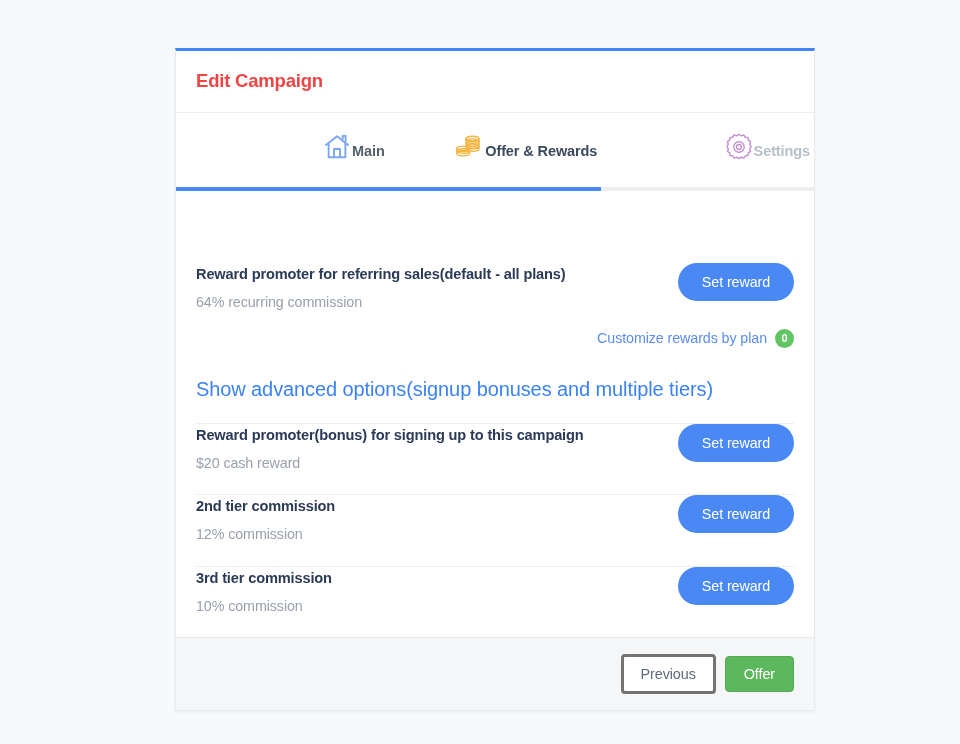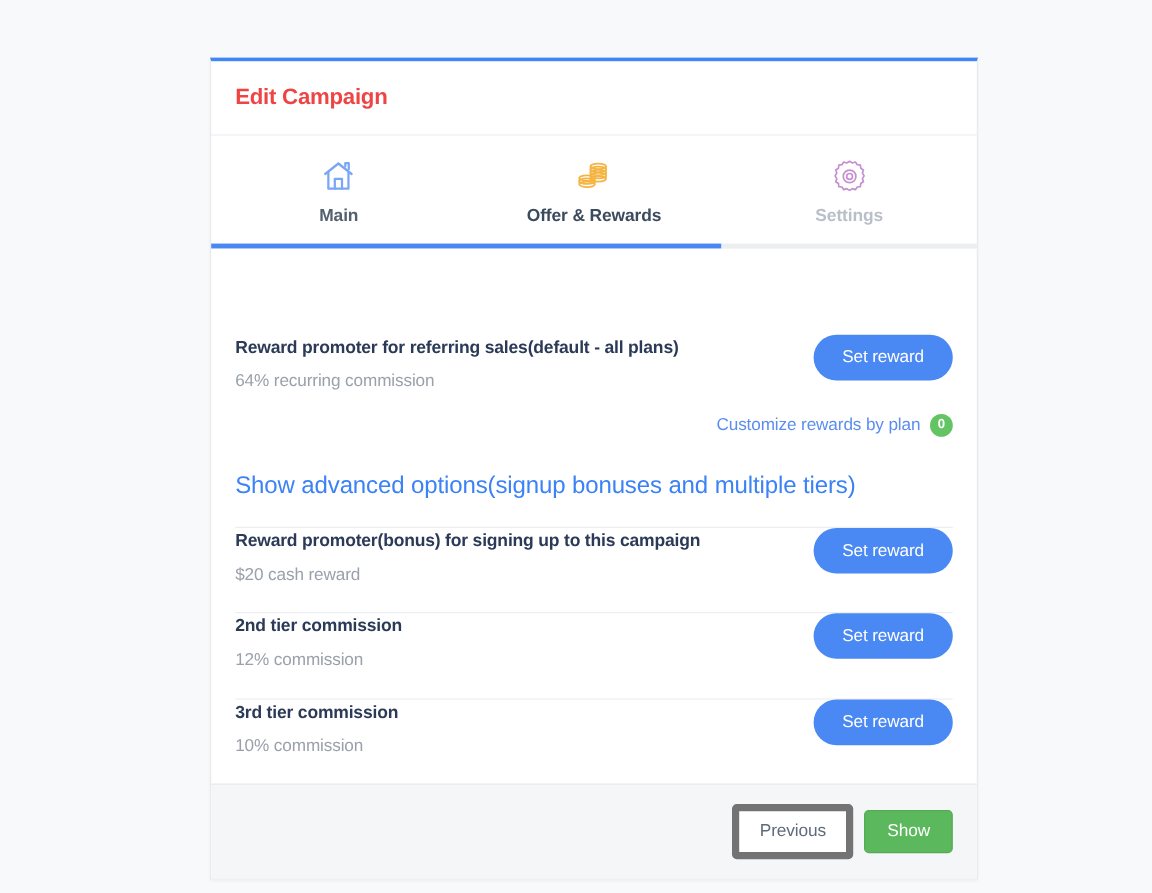--- a/index.html
+++ b/index.html
@@ -48,21 +48,21 @@
   
   .tabs {
     position: relative;
     display: flex;
     border-bottom: 1px solid #edeef0;
   }
   .tab {
     flex: 1 1 33.3333%;
     padding: 16px 4px 18px 4px;
     display: flex;
-    flex-direction: column;
+    flex-direction: row;
     align-items: center;
     justify-content: flex-end;
     cursor: pointer;
     background: transparent;
     border: none;
     font-family: inherit;
   }
   .tab-icon {
     height: 36px;
     display: flex;
@@ -187,21 +187,21 @@
     background: #f5f6f8;
     border-top: 1px solid #e8eaed;
     padding: 16px 20px;
     display: flex;
     justify-content: flex-end;
     align-items: center;
     gap: 9px;
   }
   .btn-prev {
     background: #ffffff;
-    border: 6px solid #737373;
+    border: 3px solid #737373;
     border-radius: 4px;
     color: #5f6b7a;
     font-size: 14.4px;
     font-family: inherit;
     letter-spacing: -0.1px;
     padding: 9px 17px;
     cursor: pointer;
   }
   .btn-next {
     background: #5cb85c;
@@ -338,17 +338,17 @@
             <div class="reward-sub">10% commission</div>
           </div>
           <button class="btn-set-reward">Set reward</button>
         </div>
       </div>
 
     </div>
 
     <div class="card-footer">
       <button class="btn-prev">Previous</button>
-      <button class="btn-next">Show</button>
+      <button class="btn-next">Offer</button>
     </div>
 
   </div>
 </div>
 
 </body></html>

